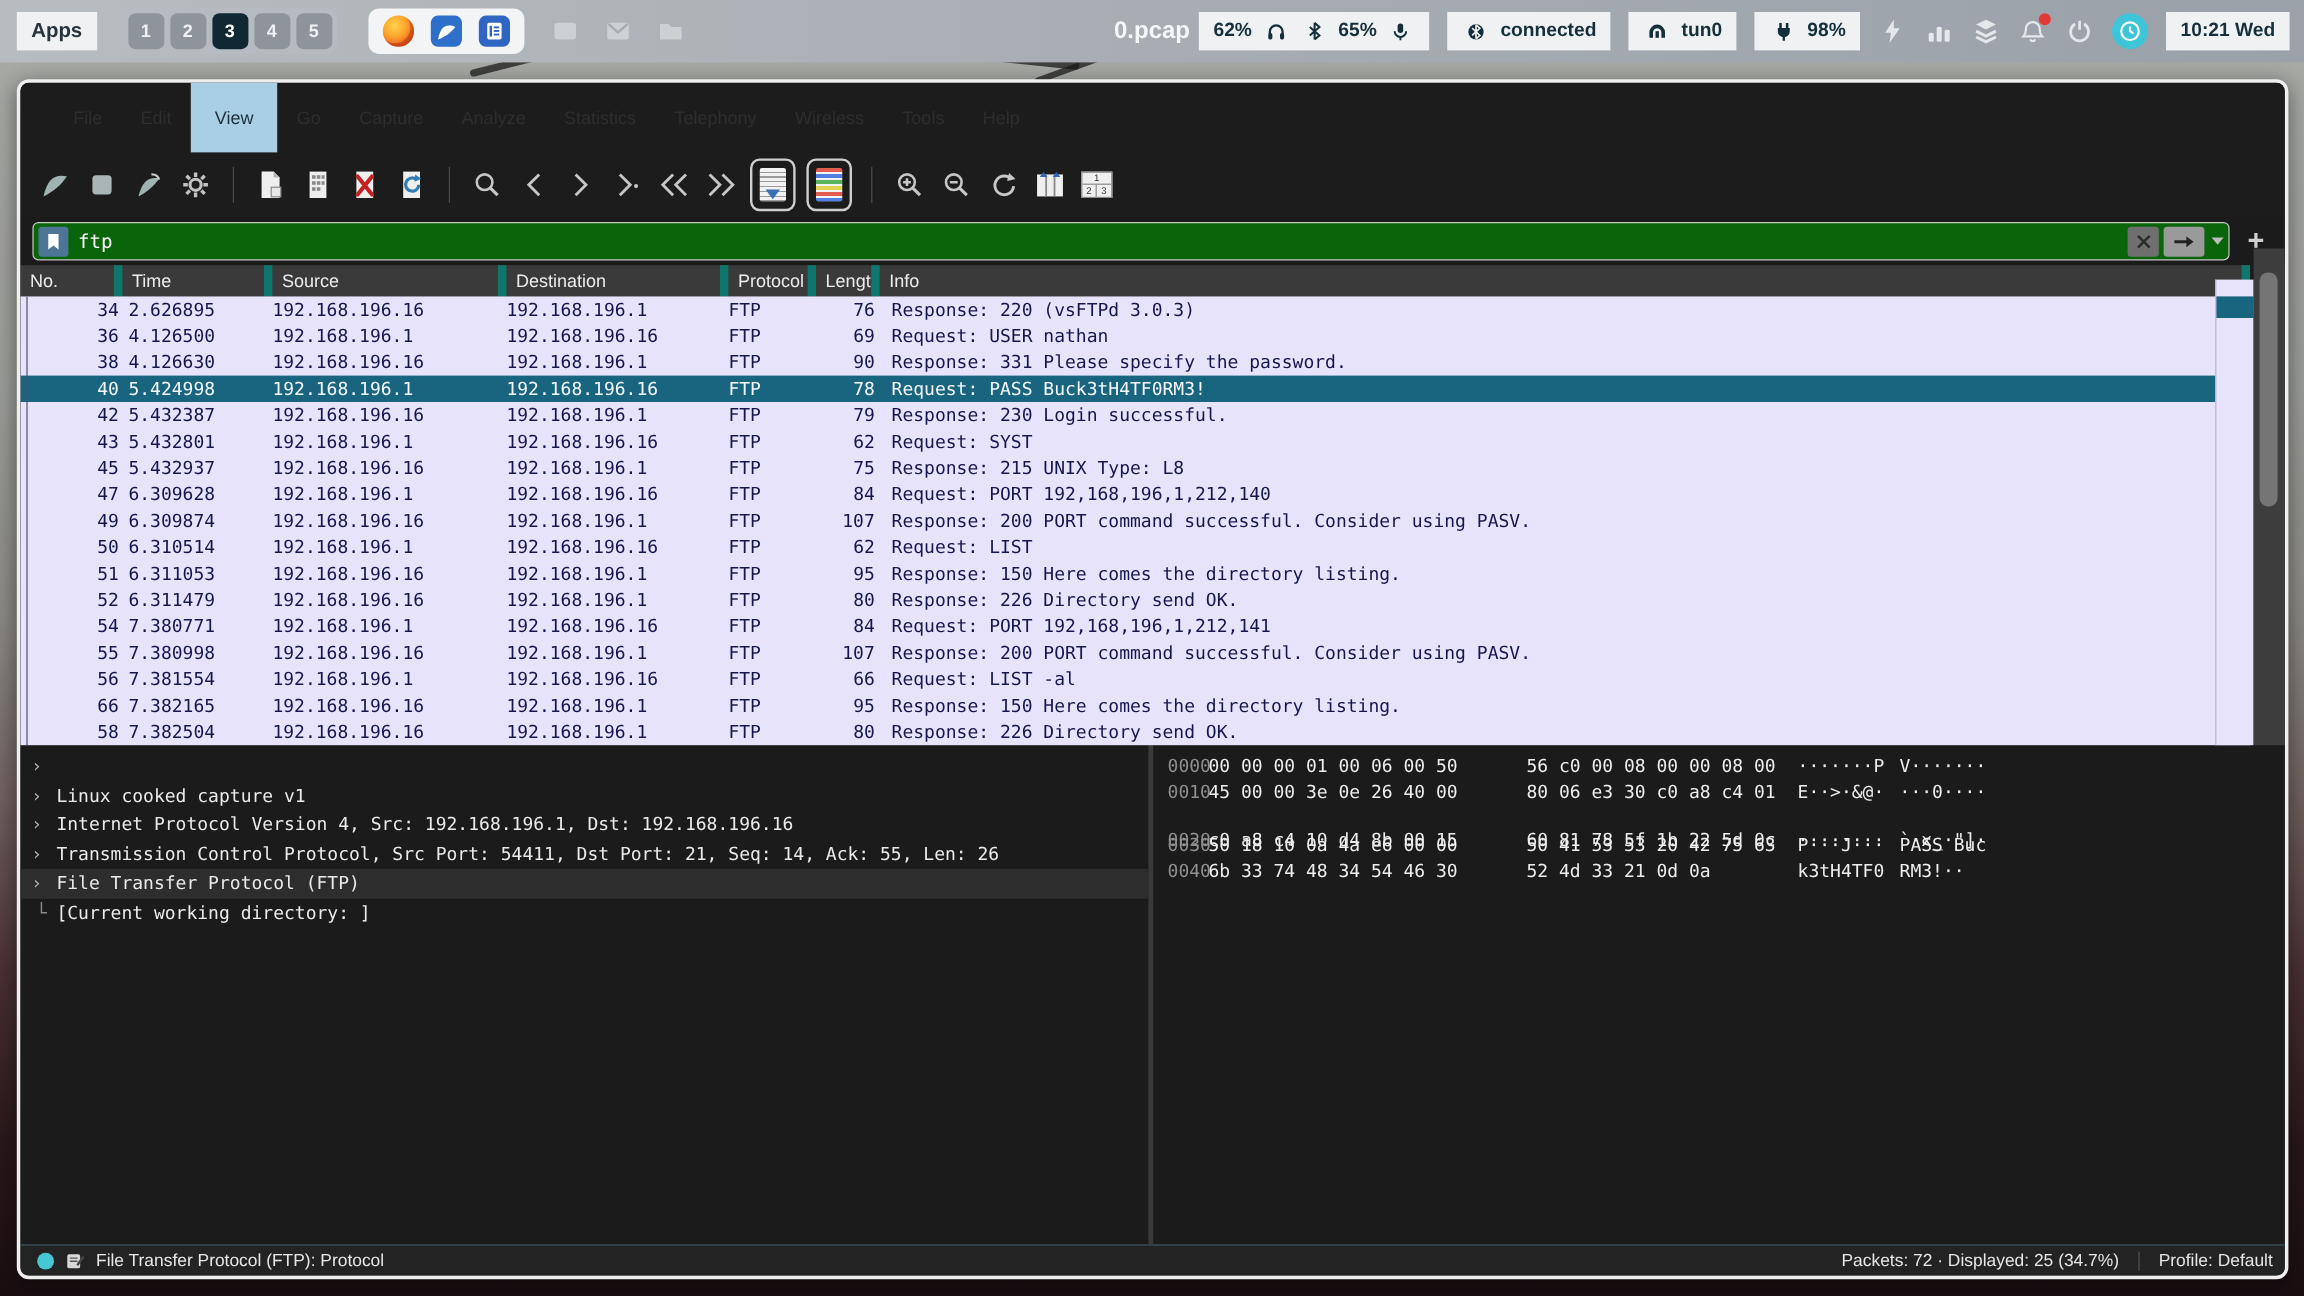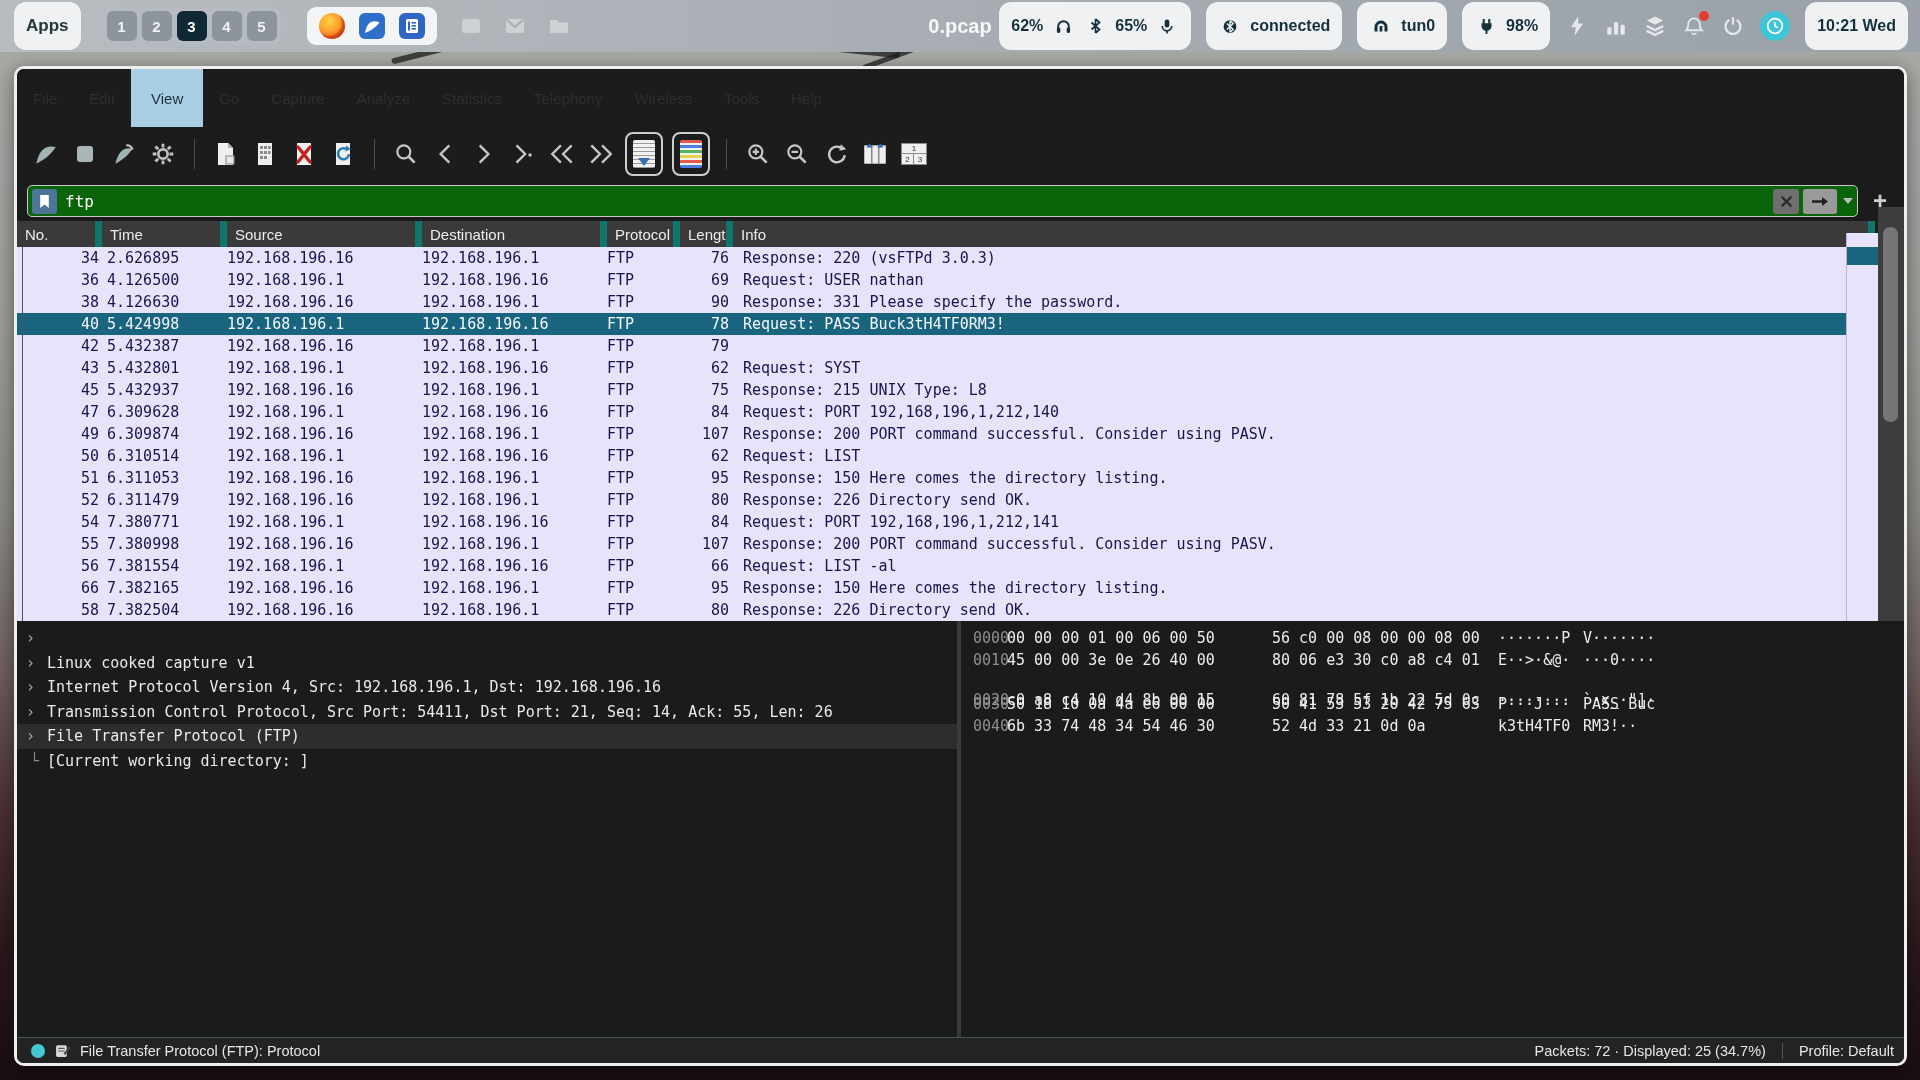--- a/index.html
+++ b/index.html
@@ -5,21 +5,21 @@
   * { margin:0; padding:0; box-sizing:border-box; }
   html,body { width:1920px; height:1080px; overflow:hidden; font-family:"Liberation Sans", sans-serif; }
   .screen { position:relative; width:1920px; height:1080px;
     background:linear-gradient(180deg,#a9aba7 0%,#9b9d99 30%,#8a8884 48%,#6e5f5c 62%,#4a3032 75%,#2a181b 88%,#1a0e11 100%); }
   .scribble { position:absolute; background:#1c1c1c; border-radius:3px; opacity:.75; }
 
   
   .topbar { position:absolute; left:0; top:0; width:1920px; height:52px;
     background:linear-gradient(90deg,#b7bcc0 0%,#a7adb3 50%,#9aa1a8 100%);
     display:flex; align-items:center; z-index:5; }
-  .pill { background:#eff1f2; border-radius:12px; height:48px; display:flex; align-items:center;
+  .pill { background:#eff1f2; border-radius:0; height:32px; display:flex; align-items:center;
     padding:0 12px; gap:8px; color:#15303c; font-weight:bold; font-size:16px;text-align:right; }
   .apps { margin-left:14px; font-size:17px; color:#26343c; }
   .wsgroup { margin-left:22px; background:#b6bbc1; border-radius:9px; padding:4px; display:flex; gap:5px; height:38px; }
   .ws { width:30px; height:30px; border-radius:6px; background:#8d949b; color:#eef1f2; font-weight:bold;
     font-size:15px; display:flex; align-items:center; justify-content:center; }
   .ws.active { background:#0f2833; color:#ffffff; }
   .dockpill { margin-left:26px; background:#f2f4f5; border-radius:9px; height:38px; display:flex; align-items:center; gap:14px; padding:0 12px; }
   .grayicons { display:flex; gap:20px; margin-left:22px; }
   .tb-title { position:absolute; left:50%; transform:translateX(-50%); color:#f5f7f8; font-weight:bold; font-size:20px; }
   .tb-right { margin-left:auto; display:flex; align-items:center; gap:15px; padding-right:12px; }
@@ -27,21 +27,21 @@
   .belldot { position:absolute; top:-3px; right:-3px; width:10px; height:10px; border-radius:50%; background:#e23b35; }
   .clockchip { width:30px; height:30px; border-radius:50%; background:#3ec6d8; display:flex; align-items:center; justify-content:center; }
   .ffx { width:26px; height:26px; border-radius:50%;
     background:radial-gradient(circle at 38% 32%, #ffd24a 0%, #ffa42e 40%, #ee5f1f 72%, #c23a14 100%);
     box-shadow:inset -3px -3px 0 rgba(160,40,10,.45); }
   .appsq { width:26px; height:26px; border-radius:6px; display:flex; align-items:center; justify-content:center; }
 
   
   .window { position:absolute; left:14px; top:66px; width:1893px; height:1000px; background:#1b1b1b;
     border:3px solid #efefef; border-radius:10px; overflow:hidden; box-shadow:0 4px 18px rgba(0,0,0,.45); }
-  .menubar { height:58px; background:#1c1c1c; display:flex; align-items:stretch; padding-left:0; }
+  .menubar { height:58px; background:#1c1c1c; display:flex; align-items:stretch; padding-left:28px; }
   .menuitem { color:#2e2e2e; font-size:15px; padding:0 16px; display:flex; align-items:center; }
   .menuitem.active { background:#a9cfe5; color:#1c313b; padding:0 20px; }
 
   .toolbar { height:54px; background:#1c1c1c; display:flex; align-items:center; padding-left:14px; gap:9px; }
   .tbtn { width:30px; height:34px; display:flex; align-items:center; justify-content:center; }
   .tsep { width:1px; height:30px; background:#4e4e4e; margin:0 7px; }
   .boxbtn { width:38px; height:44px; border:2px solid #cfcfcf; border-radius:8px; display:flex; align-items:center; justify-content:center; }
   .minidoc { width:22px; height:28px; background:#f2f2f2; border-radius:2px; position:relative;
     background-image:repeating-linear-gradient(180deg,#f2f2f2 0 3px,#9a9a9a 3px 4px); }
   .minidoc .dn { position:absolute; left:50%; bottom:2px; transform:translateX(-50%);
@@ -508,20 +508,21 @@
           <span class="c-len">78</span>
           <span class="c-info">Request: PASS Buck3tH4TF0RM3!</span>
         </div>
         <div class="prow">
           <span class="c-no">42</span>
           <span class="c-time">5.432387</span>
           <span class="c-src">192.168.196.16</span>
           <span class="c-dst">192.168.196.1</span>
           <span class="c-proto">FTP</span>
           <span class="c-len">79</span>
+          <span class="c-info">Response: 230 Login successful.</span>
         </div>
         <div class="prow">
           <span class="c-no">43</span>
           <span class="c-time">5.432801</span>
           <span class="c-src">192.168.196.1</span>
           <span class="c-dst">192.168.196.16</span>
           <span class="c-proto">FTP</span>
           <span class="c-len">62</span>
           <span class="c-info">Request: SYST</span>
         </div>

